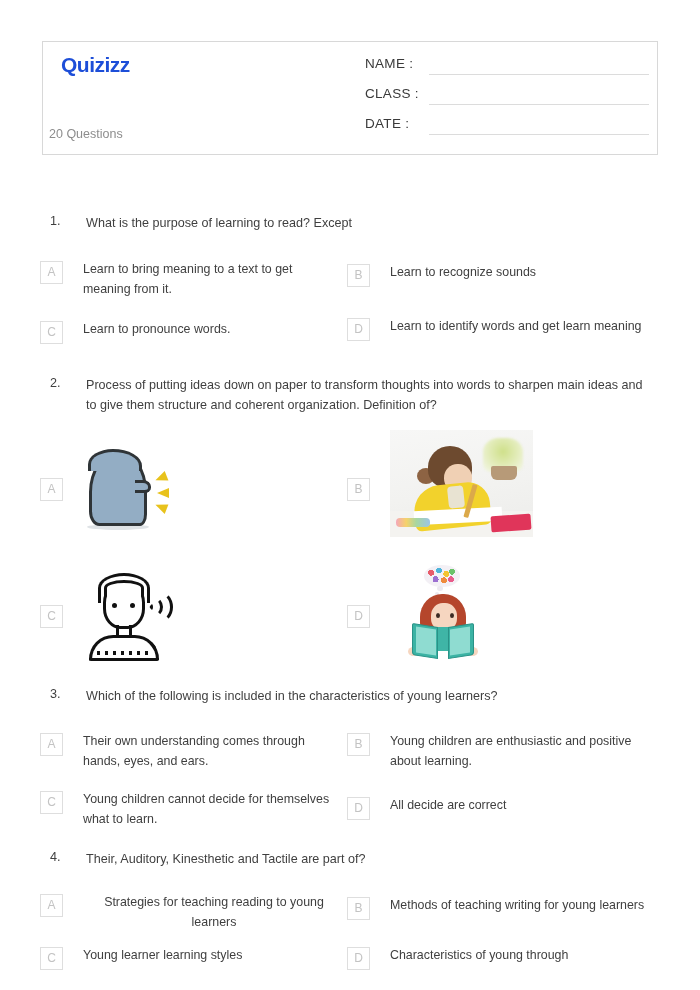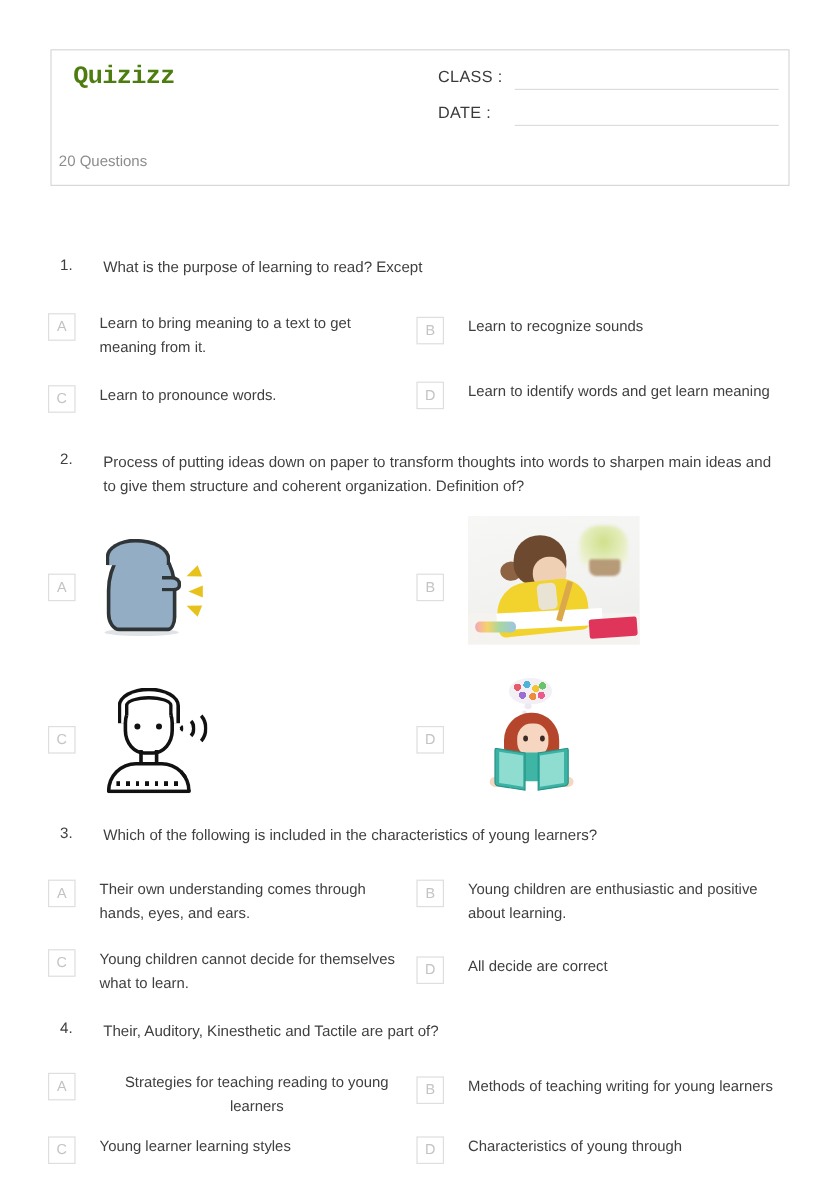--- a/index.html
+++ b/index.html
@@ -26,22 +26,22 @@
   }
   .header-left {
     position: absolute;
     left: 12px; top: 8px;
     width: 330px;
   }
   .logo {
     font-size: 21px;
     font-weight: bold;
     letter-spacing: -0.5px;
-    color: #4d7c0f;
-    font-family: Liberation Mono, monospace;
+    color: #1d4ed8;
+    font-family: Liberation Sans, sans-serif;
     line-height: 1;
     margin: 4px 0 0 6px;
   }
   .quiz-title {
     position: absolute;
     left: 6px; top: 66px;
     width: 335px;
     font-size: 13.2px;
     color: #3f3f3f;
     line-height: 1.25;
@@ -396,24 +396,28 @@
 
     <div class="header-left">
       <div class="logo">Quizizz</div>
     </div>
 
     <div class="quiz-sub">20 Questions</div>
 
     <div class="header-right">
 
       <div class="field-row">
+        <span class="field-label">NAME :</span>
+        <span class="field-line"></span>
+      </div>
+
+      <div class="field-row">
         <span class="field-label">CLASS :</span>
         <span class="field-line"></span>
       </div>
-
 
       <div class="field-row">
         <span class="field-label">DATE  :</span>
         <span class="field-line"></span>
       </div>
 
     </div>
   </div>
 
   <div class="question" style="top:214px;">

